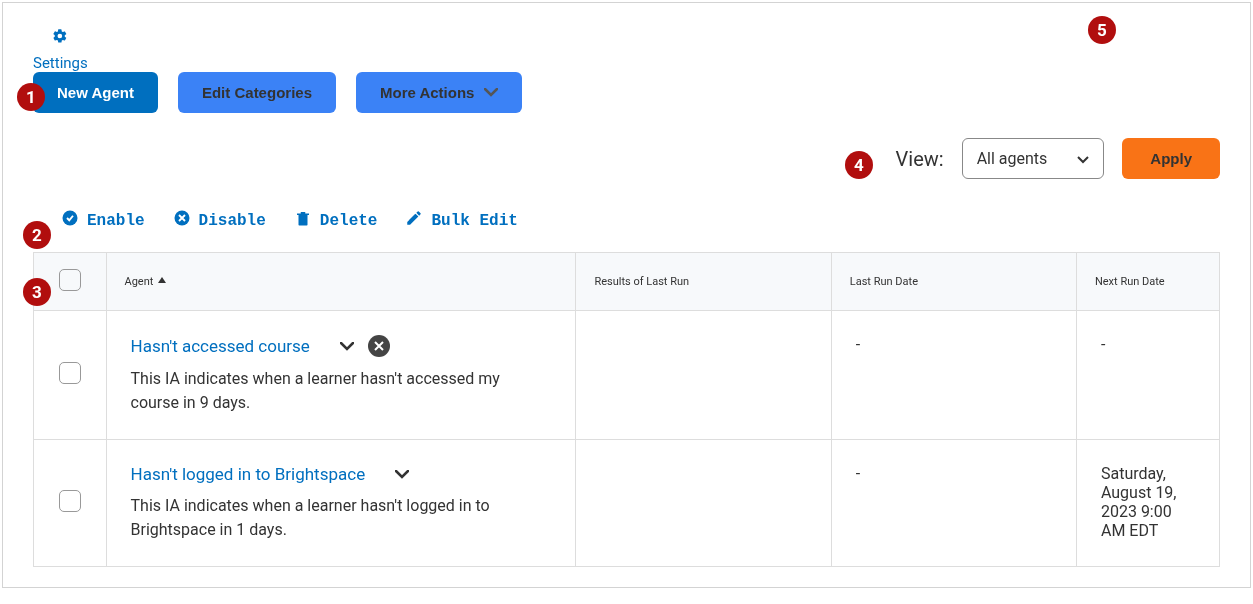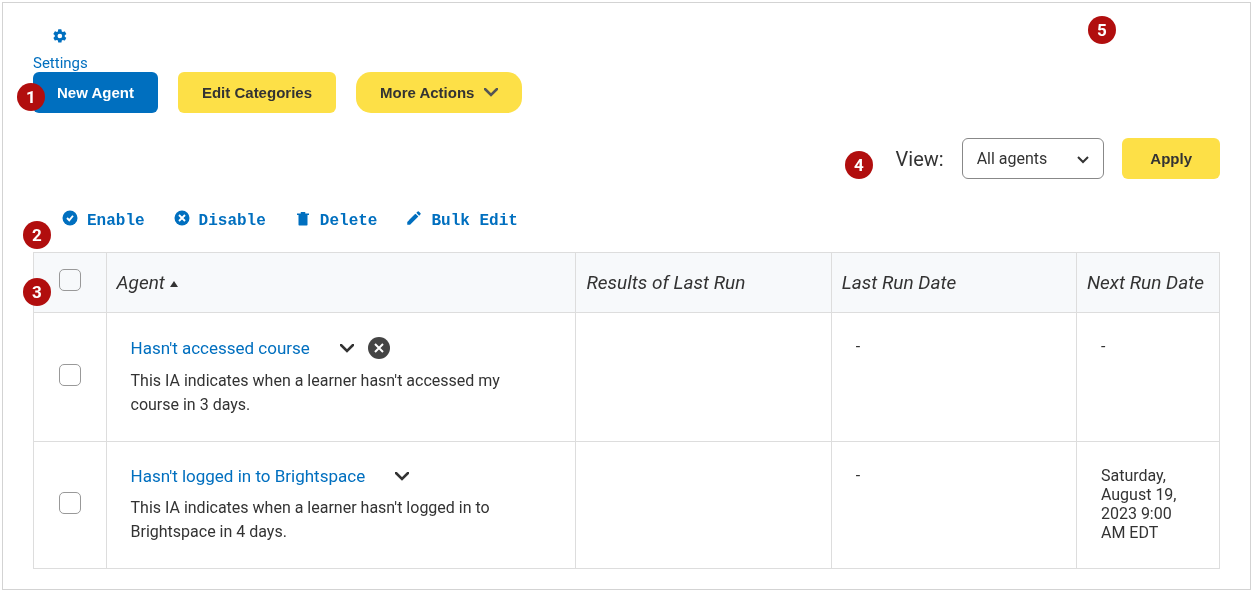--- a/index.html
+++ b/index.html
@@ -44,26 +44,25 @@
     }
     .btn {
       padding: 12px 24px;
       border-radius: 6px;
       font-size: 15px;
       border: none;
       cursor: pointer;
       font-weight: 600;
     }
     .btn-primary { background: #006fbf; color: #fff; }
-    .btn-secondary { background: #fde047; color: #333; }
+    .btn-secondary { background: #3b82f6; color: #333; }
     .btn-dropdown {
       display: flex;
       align-items: center;
       gap: 10px;
-      border-radius: 15px;
     }
     .chevron-down {
       display: inline-block;
     }
     .chevron-down svg { width: 14px; height: 10px; }
     .view-row {
       display: flex;
       justify-content: flex-end;
       align-items: center;
       gap: 18px;
@@ -77,21 +76,21 @@
       display: flex;
       align-items: center;
       gap: 30px;
       font-size: 16px;
       color: #333;
       min-width: 140px;
       justify-content: space-between;
     }
     .view-select svg { width: 12px; height: 8px; fill: #333; }
     .apply-btn {
-      background: #fde047;
+      background: #f97316;
       color: #333;
       padding: 12px 28px;
       border-radius: 6px;
       font-size: 15px;
       border: none;
       cursor: pointer;
       font-weight: 600;
     }
     .action-bar {
       display: flex;
@@ -113,27 +112,26 @@
     .action-link svg { width: 18px; height: 18px; fill: #006fbf; }
     table {
       width: 100%;
       border-collapse: collapse;
       border: 1px solid #ddd;
       border-radius: 6px;
     }
     thead tr { background: #f7f9fb; }
     th {
       text-align: left;
-      padding: 16px 10px;
-      font-size: 19px;
+      padding: 16px 18px;
+      font-size: 11px;
       color: #333;
       font-weight: 400;
       border-bottom: 1px solid #ddd;
       border-right: 1px solid #ddd;
-      font-style: italic;
     }
     th:last-child, td:last-child { border-right: none; }
     .th-agent { display: flex; align-items: center; gap: 4px; }
     .sort-arrow svg { width: 10px; height: 10px; fill: #333; }
     td {
       padding: 24px;
       border-bottom: 1px solid #ddd;
       border-right: 1px solid #ddd;
       vertical-align: top;
       font-size: 16px;
@@ -309,40 +307,40 @@
               <svg viewBox="0 0 14 10">
                   <path d="M1 1 L7 7 L13 1" stroke="#333" stroke-width="2.5" fill="none" stroke-linecap="round"></path>
                 </svg>
             </span>
             <span class="disabled-icon">
               <svg viewBox="0 0 10 10">
                   <path d="M1 1 L9 9 M9 1 L1 9" stroke-width="2"></path>
                 </svg>
             </span>
           </div>
-          <div class="agent-desc">This IA indicates when a learner hasn't accessed my course in 3 days.</div>
+          <div class="agent-desc">This IA indicates when a learner hasn't accessed my course in 9 days.</div>
         </td>
         <td class="col-results"></td>
         <td class="col-lastrun">-</td>
         <td class="col-nextrun">-</td>
       </tr>
       <tr>
         <td class="col-check" style="vertical-align:middle;">
           <span class="checkbox"></span>
         </td>
         <td class="col-agent">
           <div class="agent-title-row">
             <a class="agent-link">Hasn't logged in to Brightspace</a>
             <span class="agent-chevron">
               <svg viewBox="0 0 14 10">
                   <path d="M1 1 L7 7 L13 1" stroke="#333" stroke-width="2.5" fill="none" stroke-linecap="round"></path>
                 </svg>
             </span>
           </div>
-          <div class="agent-desc">This IA indicates when a learner hasn't logged in to Brightspace in 4 days.</div>
+          <div class="agent-desc">This IA indicates when a learner hasn't logged in to Brightspace in 1 days.</div>
         </td>
         <td class="col-results"></td>
         <td class="col-lastrun">-</td>
         <td class="col-nextrun">Saturday, August 19, 2023 9:00 AM EDT</td>
       </tr>
     </tbody>
   </table>
 
 </div>
 

